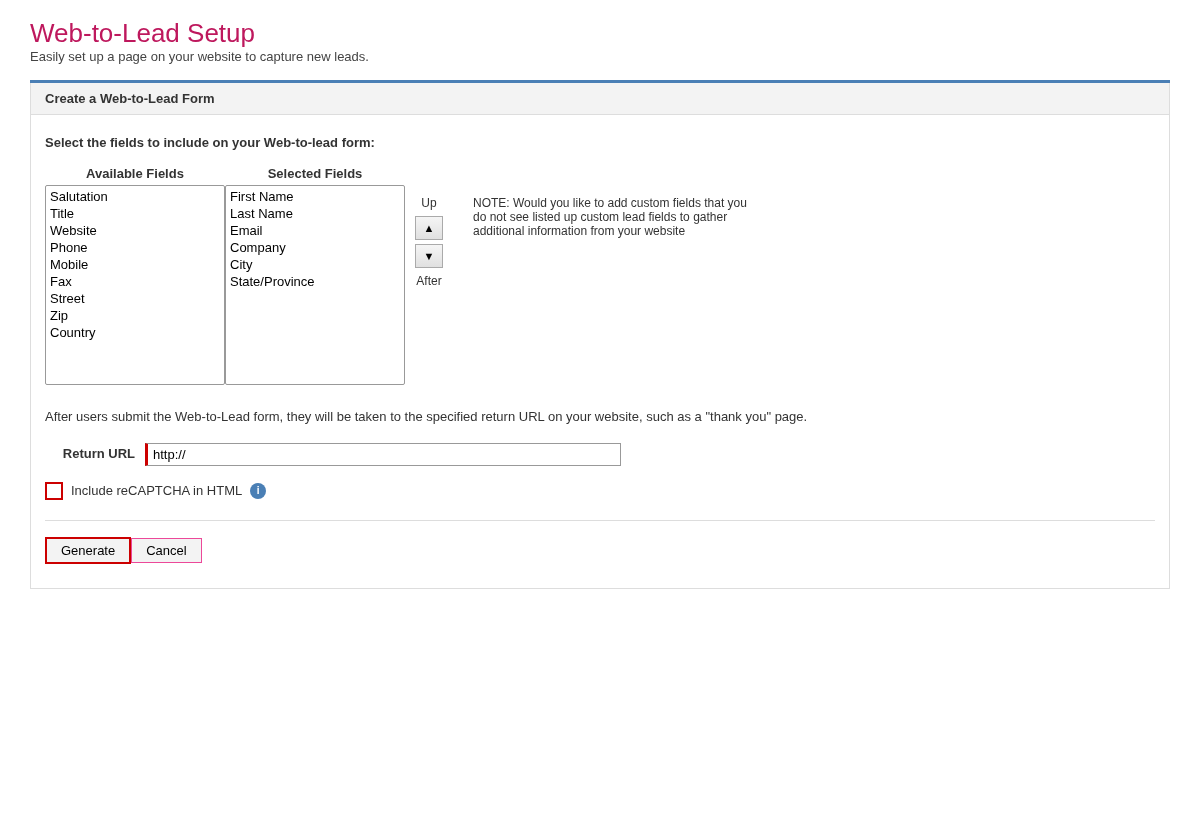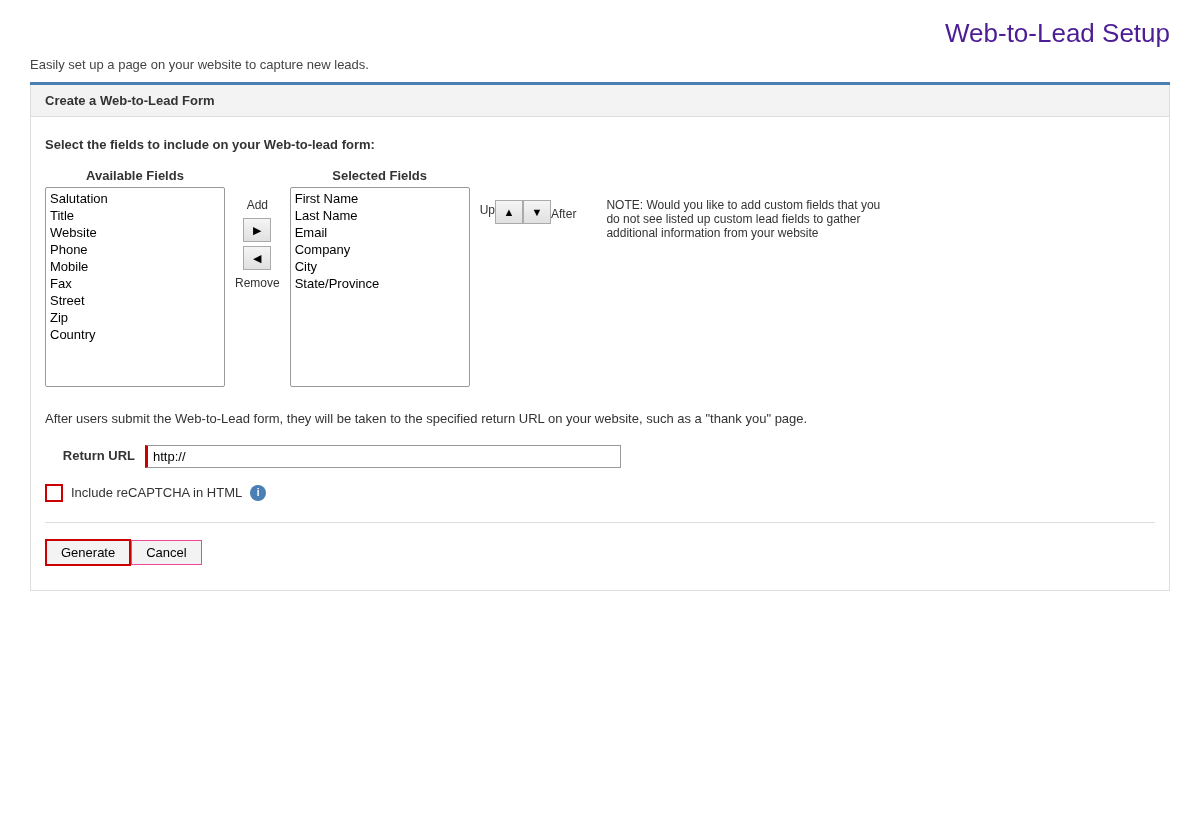--- a/index.html
+++ b/index.html
@@ -10,28 +10,27 @@
       color: #333;
     }
     .page-wrapper {
       max-width: 1180px;
       margin: 0 auto;
       padding: 18px 20px;
     }
     .page-title {
       font-size: 26px;
       font-weight: normal;
-      color: #4c1d95;
-      margin-bottom: 8px;
-      text-align: right;
+      color: #be185d;
+      margin-bottom: 0;
     }
     .page-subtitle {
       font-size: 13px;
       color: #444;
-      margin-bottom: 10px;
+      margin-bottom: 16px;
     }
     .blue-divider {
       border: none;
       border-top: 3px solid #4a7fb5;
       margin-bottom: 0;
     }
     .section-header {
       background: #f3f3f3;
       border: 1px solid #ddd;
       border-top: none;
@@ -105,21 +104,21 @@
       font-size: 11px;
       margin: 2px 0;
     }
     .remove-label {
       font-size: 12px;
       margin-top: 4px;
       color: #333;
     }
     .up-down-buttons {
       display: flex;
-      flex-direction: row;
+      flex-direction: column;
       align-items: center;
       justify-content: center;
       padding: 30px 0 0 10px;
     }
     .up-down-label {
       font-size: 12px;
       margin-bottom: 4px;
     }
     .down-label {
       font-size: 12px;
@@ -242,26 +241,20 @@
           <option>Website</option>
           <option>Phone</option>
           <option>Mobile</option>
           <option>Fax</option>
           <option>Street</option>
           <option>Zip</option>
           <option>Country</option>
         </select>
       </div>
 
-      <div class="transfer-buttons">
-        <div class="transfer-label">Add</div>
-        <button class="arrow-btn">▶</button>
-        <button class="arrow-btn">◀</button>
-        <div class="remove-label">Remove</div>
-      </div>
 
       <div class="field-list-container">
         <div class="field-list-label">Selected Fields</div>
         <select class="field-listbox" multiple="" size="9">
           <option>First Name</option>
           <option>Last Name</option>
           <option>Email</option>
           <option>Company</option>
           <option>City</option>
           <option>State/Province</option>

